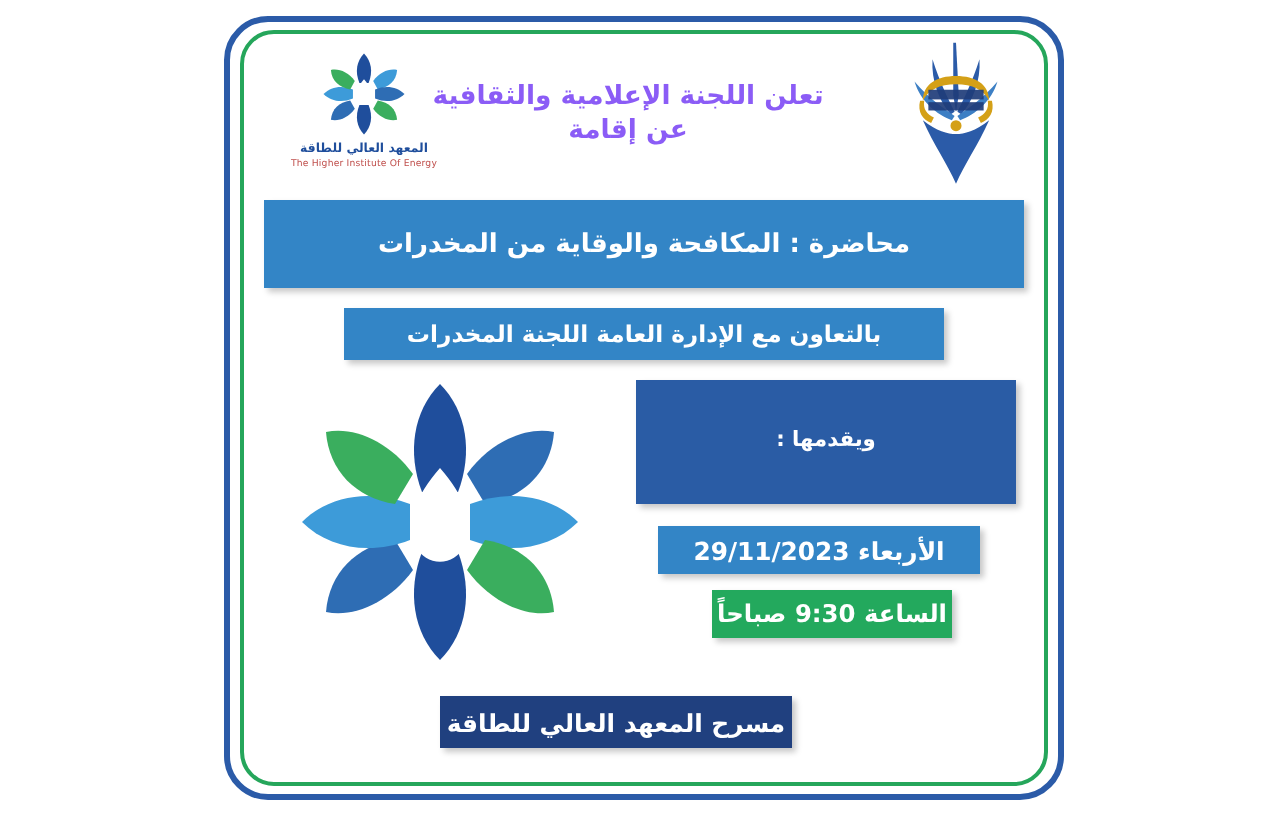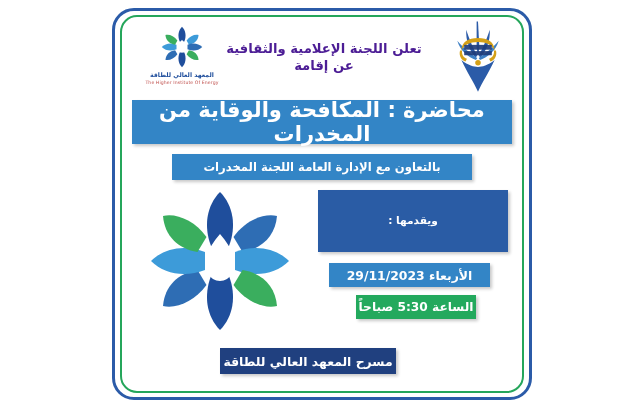--- a/index.html
+++ b/index.html
@@ -54,27 +54,27 @@
   
   .header {
     position: absolute;
     left: 0;
     top: 0;
     width: 396px;
     height: 78px;
   }
   .header-text {
     position: absolute;
-    right: 86px;
+    right: 96px;
     top: 22px;
     width: 220px;
     text-align: center;
     font-size: 13.2px;
     font-weight: bold;
-    color: #4c1d95;
+    color: #8b5cf6;
     line-height: 1.3;
     direction: rtl;
   }
 
   
   .logo-institute {
     position: absolute;
     left: 12px;
     top: 6px;
     width: 92px;
@@ -131,21 +131,21 @@
     text-align: center;
     box-shadow: 2px 2px 3px rgba(0,0,0,0.22);
   }
 
   .band-title {
     left: 8px;
     top: 82px;
     width: 380px;
     height: 44px;
     background: #3385C6;
-    font-size: 21px;
+    font-size: 13px;
     letter-spacing: .2px;
   }
 
   .band-sub {
     left: 48px;
     top: 136px;
     width: 300px;
     height: 26px;
     background: #3385C6;
     font-size: 11.6px;
@@ -277,18 +277,18 @@
         </g>
       </svg>
     </div>
 
     <div class="band band-speakers">
       <div class="lead">ويقدمها :</div>
     </div>
 
     <div class="band band-date">الأربعاء 29/11/2023</div>
 
-    <div class="band band-time">الساعة 5:30 صباحاً</div>
+    <div class="band band-time">الساعة 9:30 صباحاً</div>
 
     <div class="band band-venue">مسرح المعهد العالي للطاقة</div>
 
   </div>
 </div>
 
 </body></html>

